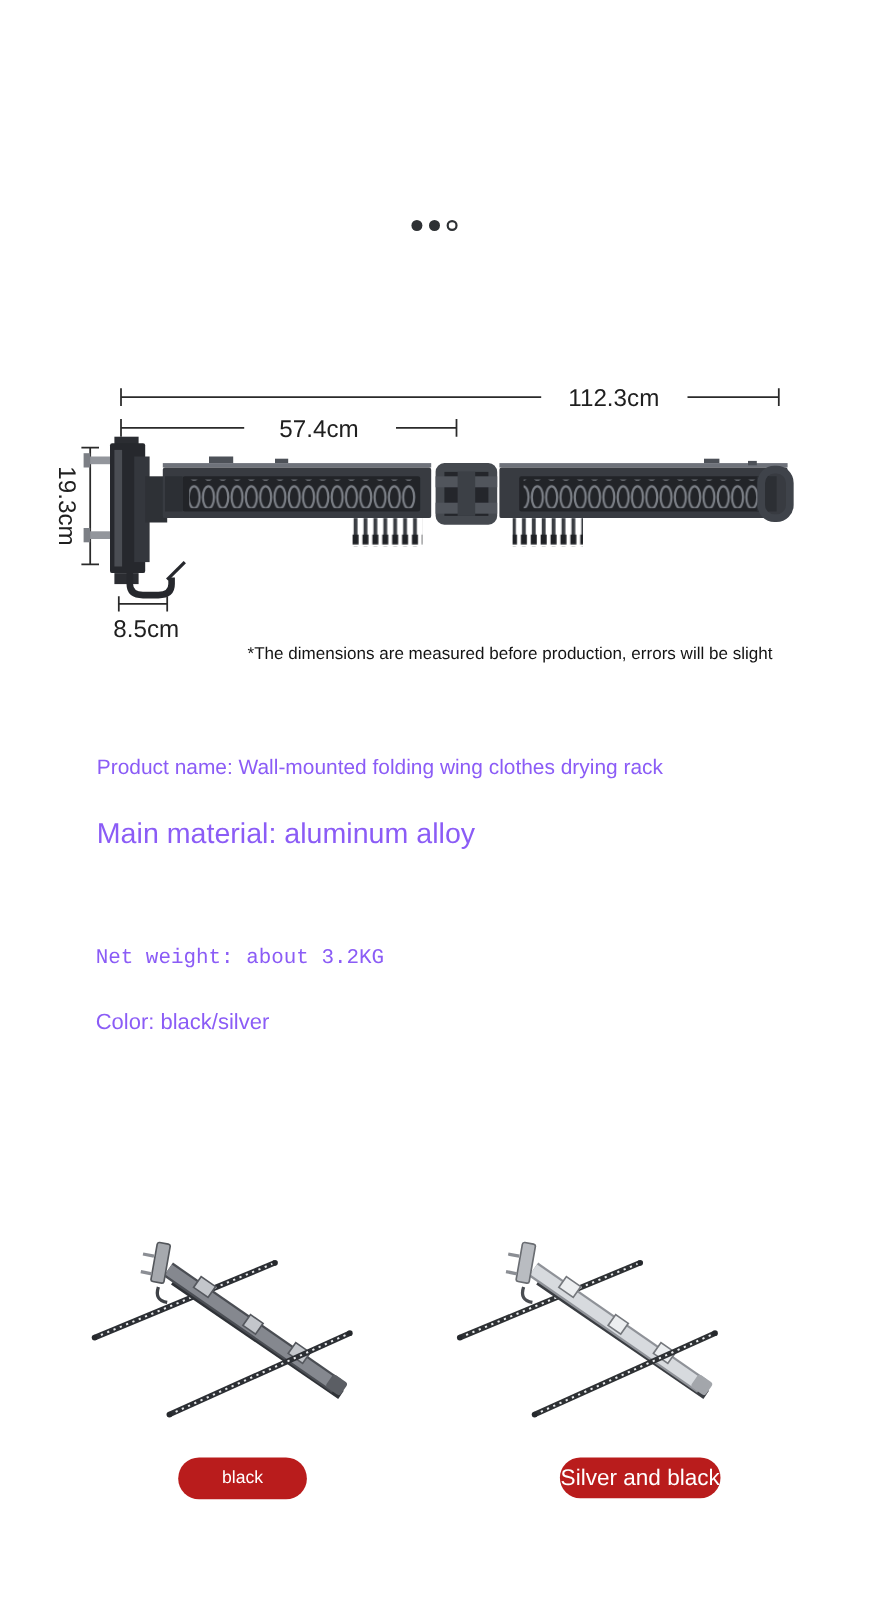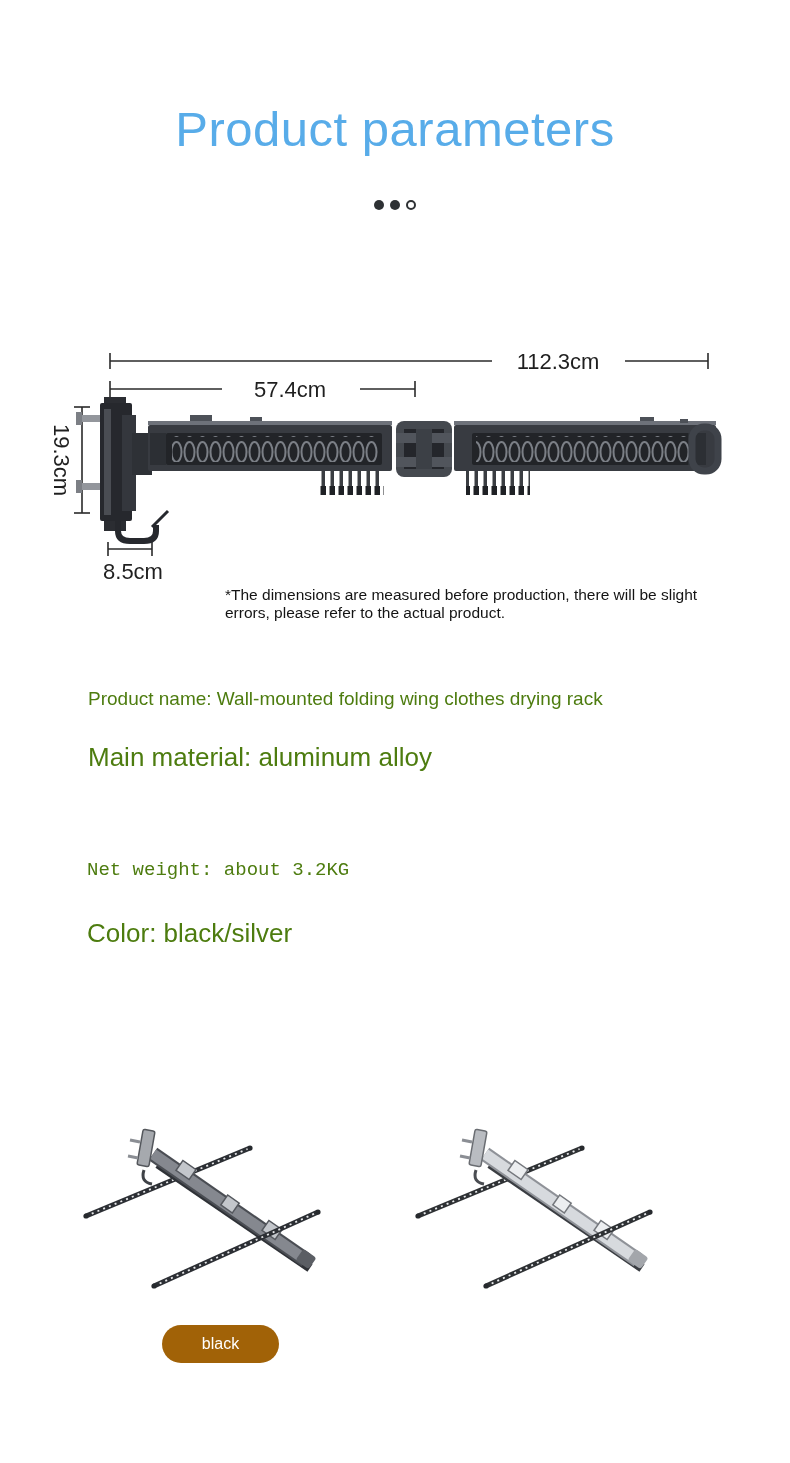--- a/index.html
+++ b/index.html
@@ -22,46 +22,45 @@
   .dot.outline { width:10px; height:10px; background:#fff; border:2.6px solid #2e3134; box-sizing:border-box; }
   
   .diagram { position:absolute; left:40px; top:335px; }
   .dim-text { font-family:"Liberation Sans", sans-serif; font-size:22px; fill:#1f1f1f; }
   
   .disclaimer {
     position:absolute; left:225px; top:586px; width:540px;
     font-size:15.5px; line-height:17.5px; color:#141414;
   }
   
-  .spec { position:absolute; white-space:nowrap; color:#4d7c0f; }
+  .spec { position:absolute; white-space:nowrap; color:#8b5cf6; }
   .spec.s-name     { left:88px; top:688px; font-size:19px; }
   .spec.s-material { left:88px; top:742px; font-size:26px;text-align:center; }
   .spec.s-pole     { left:87px; top:808px; font-size:16px; }
   .spec.s-weight   { left:87px; top:859px; font-size:19px;font-family:Liberation Mono, monospace; }
-  .spec.s-color    { left:87px; top:918px; font-size:26px; }
+  .spec.s-color    { left:87px; top:918px; font-size:20px; }
   .spec.s-scenes   { left:87px; top:981px; font-size:16.5px; }
   
   .variant-img { position:absolute; width:300px; height:175px; }
   .variant-img.left  { left:58px;  top:1118px; }
   .variant-img.right { left:390px; top:1118px; }
   
   .variant-btn {
-    position:absolute; background:#a16207; color:#ffffff;
+    position:absolute; background:#b91c1c; color:#ffffff;
     display:flex; align-items:center; justify-content:center;
     white-space:nowrap; cursor:pointer; border:none;
   }
   .variant-btn.left  { left:162px; top:1325px; width:117px; height:38px; border-radius:19px; font-size:16px; }
   .variant-btn.right { left:509px; top:1325px; width:146px; height:37px; border-radius:18.5px; font-size:20.5px; overflow:visible; }
 </style>
 </head>
 <body>
 
 <div class="page">
 
-  <div class="title">Product parameters</div>
 
   <div class="dots">
     <span class="dot"></span>
     <span class="dot"></span>
     <span class="dot outline"></span>
   </div>
 
   <svg class="diagram" width="700" height="250" viewBox="0 0 700 250">
     <defs>
       <pattern id="loops" x="0" y="0" width="13" height="26" patternUnits="userSpaceOnUse">
@@ -144,22 +143,21 @@
       <rect x="436" y="101" width="218" height="26" fill="url(#loops)"></rect>
 
       <rect x="652" y="92" width="26" height="44" rx="12" fill="none" stroke="#3f434a" stroke-width="7"></rect>
 
       <rect x="280" y="136" width="64" height="26" fill="url(#pegs)"></rect>
       <rect x="426" y="136" width="64" height="26" fill="url(#pegs)"></rect>
     </g>
   </svg>
 
   <div class="disclaimer">
-    <div>*The dimensions are measured before production, there will be slight</div>
-    <div>errors, please refer to the actual product.</div>
+    <div>*The dimensions are measured before production, errors will be slight</div>
   </div>
 
   <div class="spec s-name">Product name: Wall-mounted folding wing clothes drying rack</div>
   <div class="spec s-material">Main material: aluminum alloy</div>
   <div class="spec s-weight">Net weight: about 3.2KG</div>
   <div class="spec s-color">Color: black/silver</div>
 
   <svg class="variant-img left" viewBox="0 0 300 175">
     <g>
 
@@ -209,14 +207,15 @@
       <rect x="206" y="106" width="16" height="12" fill="#eceef0" stroke="#75787d" stroke-width="1.5" transform="rotate(35 214 112)"></rect>
       <line x1="96" y1="168" x2="260" y2="94" stroke="#2e3134" stroke-width="5"></line>
       <line x1="96" y1="168" x2="260" y2="94" stroke="#eceef0" stroke-width="1.8" stroke-dasharray="2 4.2"></line>
       <circle cx="96" cy="168" r="2.6" fill="#26292d"></circle>
       <circle cx="260" cy="94" r="2.6" fill="#26292d"></circle>
       <rect x="240" y="134" width="16" height="14" rx="3" fill="#a3a6ab" transform="rotate(35 248 141)"></rect>
     </g>
   </svg>
 
   <button class="variant-btn left">black</button>
+  <button class="variant-btn right">Silver and black</button>
 
 </div>
 
 </body></html>

